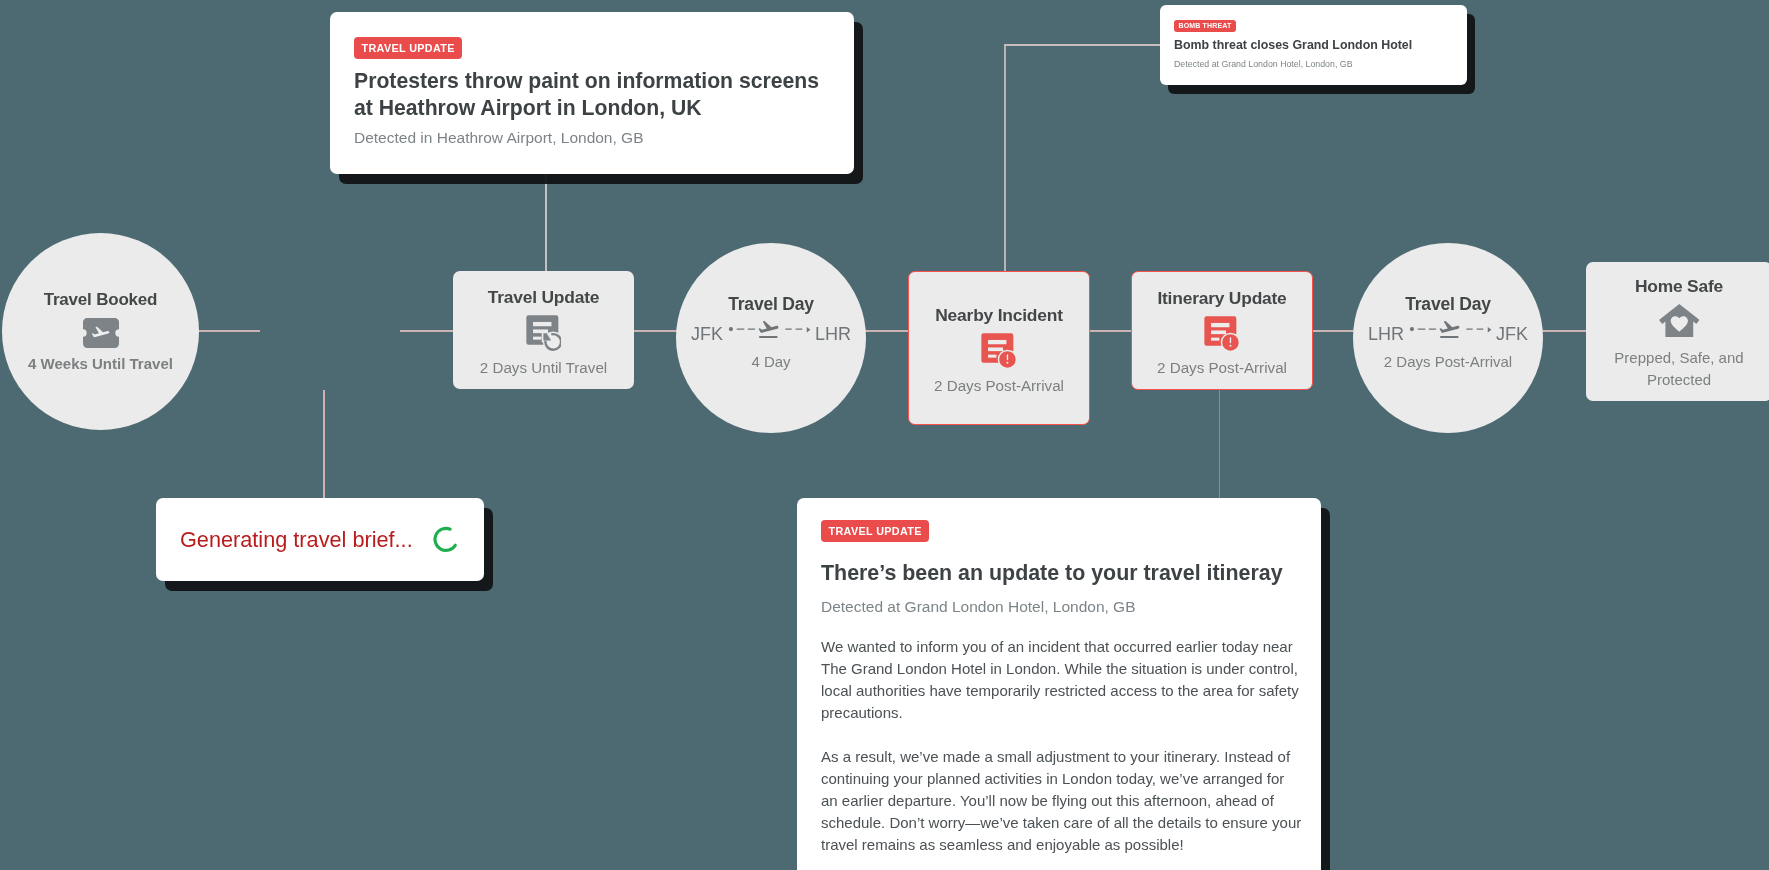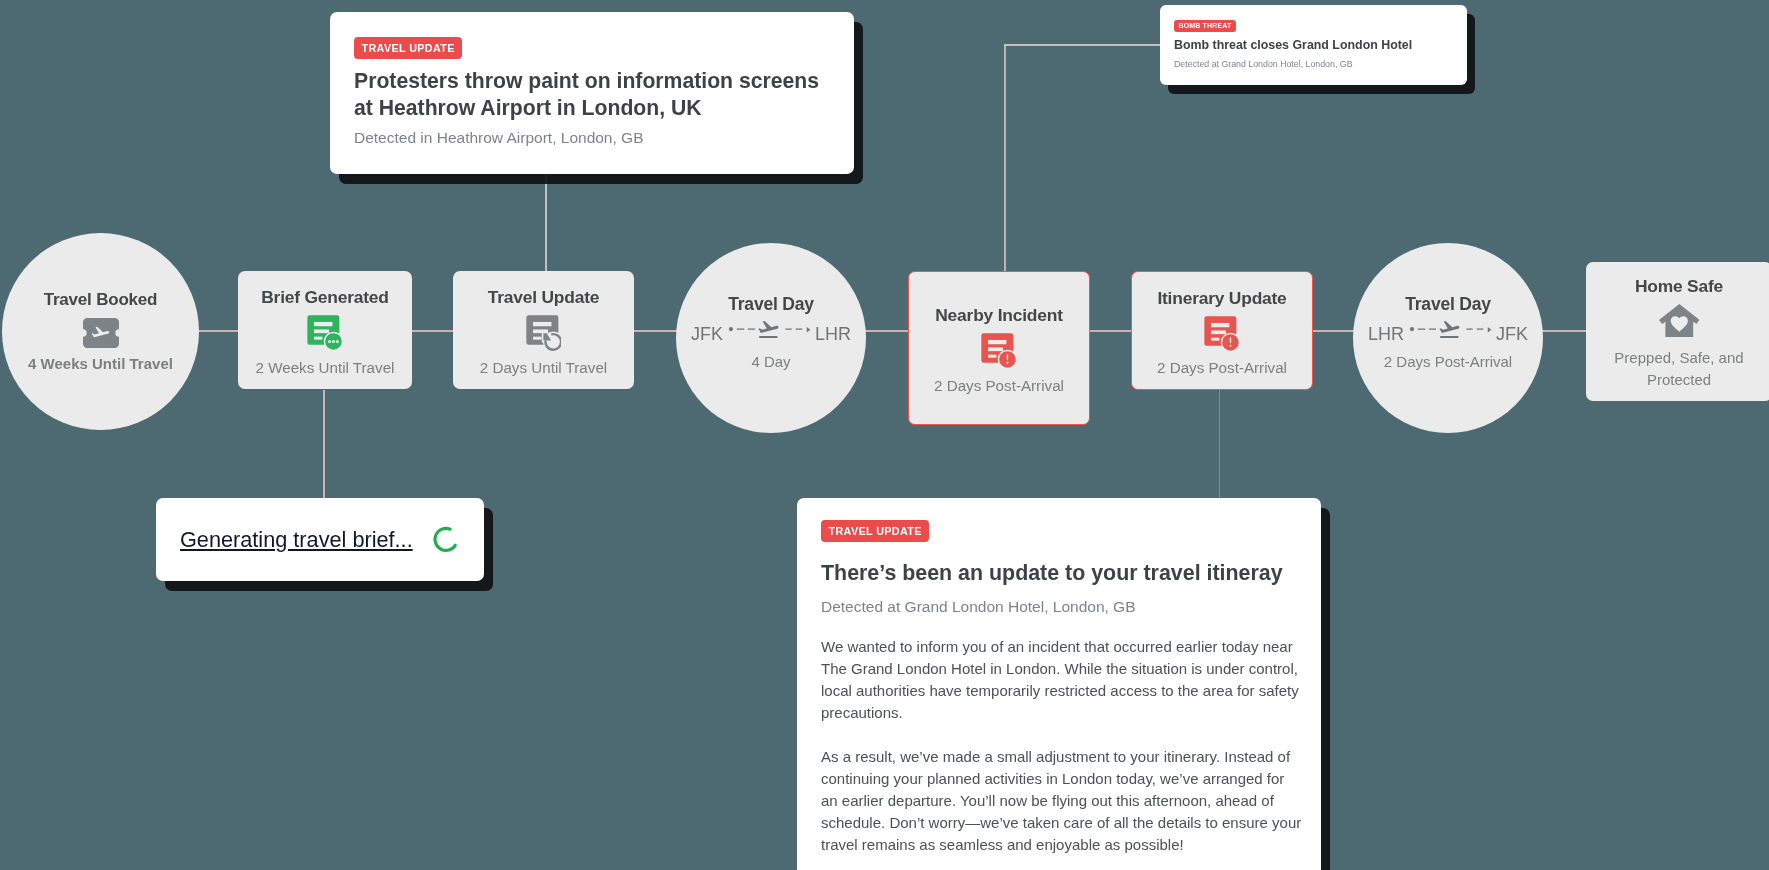--- a/index.html
+++ b/index.html
@@ -63,36 +63,20 @@
       <svg width="36" height="30" viewBox="0 0 36 30" aria-hidden="true">
         <path fill="#7d8386" d="M4.2 0h27.6A4.2 4.2 0 0 1 36 4.2v7.1a3.7 3.7 0 0 0 0 7.4v7.1a4.2 4.2 0 0 1-4.2 4.2H4.2A4.2 4.2 0 0 1 0 25.8v-7.1a3.7 3.7 0 0 0 0-7.4V4.2A4.2 4.2 0 0 1 4.2 0z"></path>
         <g transform="translate(7.2,5.6) scale(0.86)">
             <path fill="#efefef" d="M22.07 9.64c-.21-.8-1.04-1.28-1.84-1.06L14.92 10 8 3.57 6.07 4.08 10.22 11.28 5.16 12.64 3.16 11.08 1.71 11.47 3.5 14.56 4.29 15.92 5.92 15.48 21.01 11.48c.81-.22 1.28-1.04 1.06-1.84z"></path>
           </g>
       </svg>
     </div>
     <div class="node-sub" style="font-size:15px;margin-top:7px;font-weight:bold;">4 Weeks Until Travel</div>
   </div>
 
-  <div class="node box" style="left:238px;top:271px;width:174px;height:118px;">
-    <div class="node-title" style="font-size:17.4px;margin:3px 0 7px;">Brief Generated</div>
-    <div class="node-icon">
-      <svg width="35.9" height="36.1" viewBox="-0.35 -0.35 35.9 36.1" aria-hidden="true">
-        <path fill="#2fb35f" d="M2.2 0h27.6A2.2 2.2 0 0 1 32 2.2v15.6a9.1 9.1 0 0 0-2.7-.4 9.3 9.3 0 0 0-9.3 9.3c0 .9.1 1.8.4 2.6H2.2A2.2 2.2 0 0 1 0 27.1V2.2A2.2 2.2 0 0 1 2.2 0z"></path>
-        <rect x="6.7" y="6.6" width="18.4" height="4.3" fill="#ececec"></rect>
-        <rect x="6.7" y="14.1" width="15" height="3.7" fill="#ececec"></rect>
-        <rect x="6.7" y="21.3" width="8.4" height="3.0" fill="#ececec"></rect>
-        <circle cx="26.1" cy="26.1" r="9.0" fill="#2fb35f" stroke="#ececec" stroke-width="1.5"></circle>
-        <circle cx="22.2" cy="26.1" r="1.55" fill="#ececec"></circle>
-        <circle cx="26.1" cy="26.1" r="1.55" fill="#ececec"></circle>
-        <circle cx="30.0" cy="26.1" r="1.55" fill="#ececec"></circle>
-      </svg>
-    </div>
-    <div class="node-sub" style="font-size:15.2px;margin-top:7px;">2 Weeks Until Travel</div>
-  </div>
 
   <div class="node box" style="left:453px;top:271px;width:181px;height:118px;">
     <div class="node-title" style="font-size:17.4px;margin:3px 0 7px;">Travel Update</div>
     <div class="node-icon">
       <svg width="35.9" height="36.1" viewBox="-0.35 -0.35 35.9 36.1" aria-hidden="true">
         <path fill="#7d8386" d="M2.2 0h27.6A2.2 2.2 0 0 1 32 2.2v15.6a9.1 9.1 0 0 0-2.7-.4 9.3 9.3 0 0 0-9.3 9.3c0 .9.1 1.8.4 2.6H2.2A2.2 2.2 0 0 1 0 27.1V2.2A2.2 2.2 0 0 1 2.2 0z"></path>
         <rect x="6.7" y="6.6" width="18.4" height="4.3" fill="#ececec"></rect>
         <rect x="6.7" y="14.1" width="15" height="3.7" fill="#ececec"></rect>
         <rect x="6.7" y="21.3" width="8.4" height="3.0" fill="#ececec"></rect>
         <g>
@@ -191,21 +175,21 @@
     <div class="card-meta" style="font-size:15.5px;margin-top:8px;">Detected in Heathrow Airport, London, GB</div>
   </div>
 
   <div class="card" style="left:1160px;top:5px;width:307px;height:80px;padding:9px 14px 0;border-radius:6px;box-shadow:8px 9px 0 rgba(16,18,19,0.93);">
     <span class="badge" style="font-size:7px;padding:2px 4.5px 2.5px;border-radius:3px;letter-spacing:0.15px;">BOMB THREAT</span>
     <div class="card-title" style="font-size:12.4px;line-height:1.2;margin-top:6px;white-space:nowrap;">Bomb threat closes Grand London Hotel</div>
     <div class="card-meta" style="font-size:8.8px;margin-top:6px;white-space:nowrap;">Detected at Grand London Hotel, London, GB</div>
   </div>
 
   <div class="card" style="left:156px;top:498px;width:328px;height:83px;padding:0 24px 0 24px;display:flex;align-items:center;justify-content:space-between;">
-    <div style="font-size:21.7px;color:#0f172a;text-decoration:underline;">Generating travel brief...</div>
+    <div style="font-size:21.7px;color:#b91c1c;">Generating travel brief...</div>
     <div style="display:flex;">
       <svg width="28" height="29" viewBox="0 0 28 29" aria-hidden="true">
         <path d="M18.12 4.20 A11 11 0 1 0 23.33 20.23" fill="none" stroke="#1fae4d" stroke-width="3.1" stroke-linecap="round"></path>
       </svg>
     </div>
   </div>
 
   <div class="card" style="left:797px;top:498px;width:524px;height:420px;padding:22px 24px;">
     <span class="badge" style="font-size:10.8px;padding:4.5px 7.5px 5.5px;letter-spacing:0.35px;">TRAVEL UPDATE</span>
     <div class="card-title" style="font-size:21.4px;line-height:1.22;margin-top:18px;">There’s been an update to your travel itineray</div>

